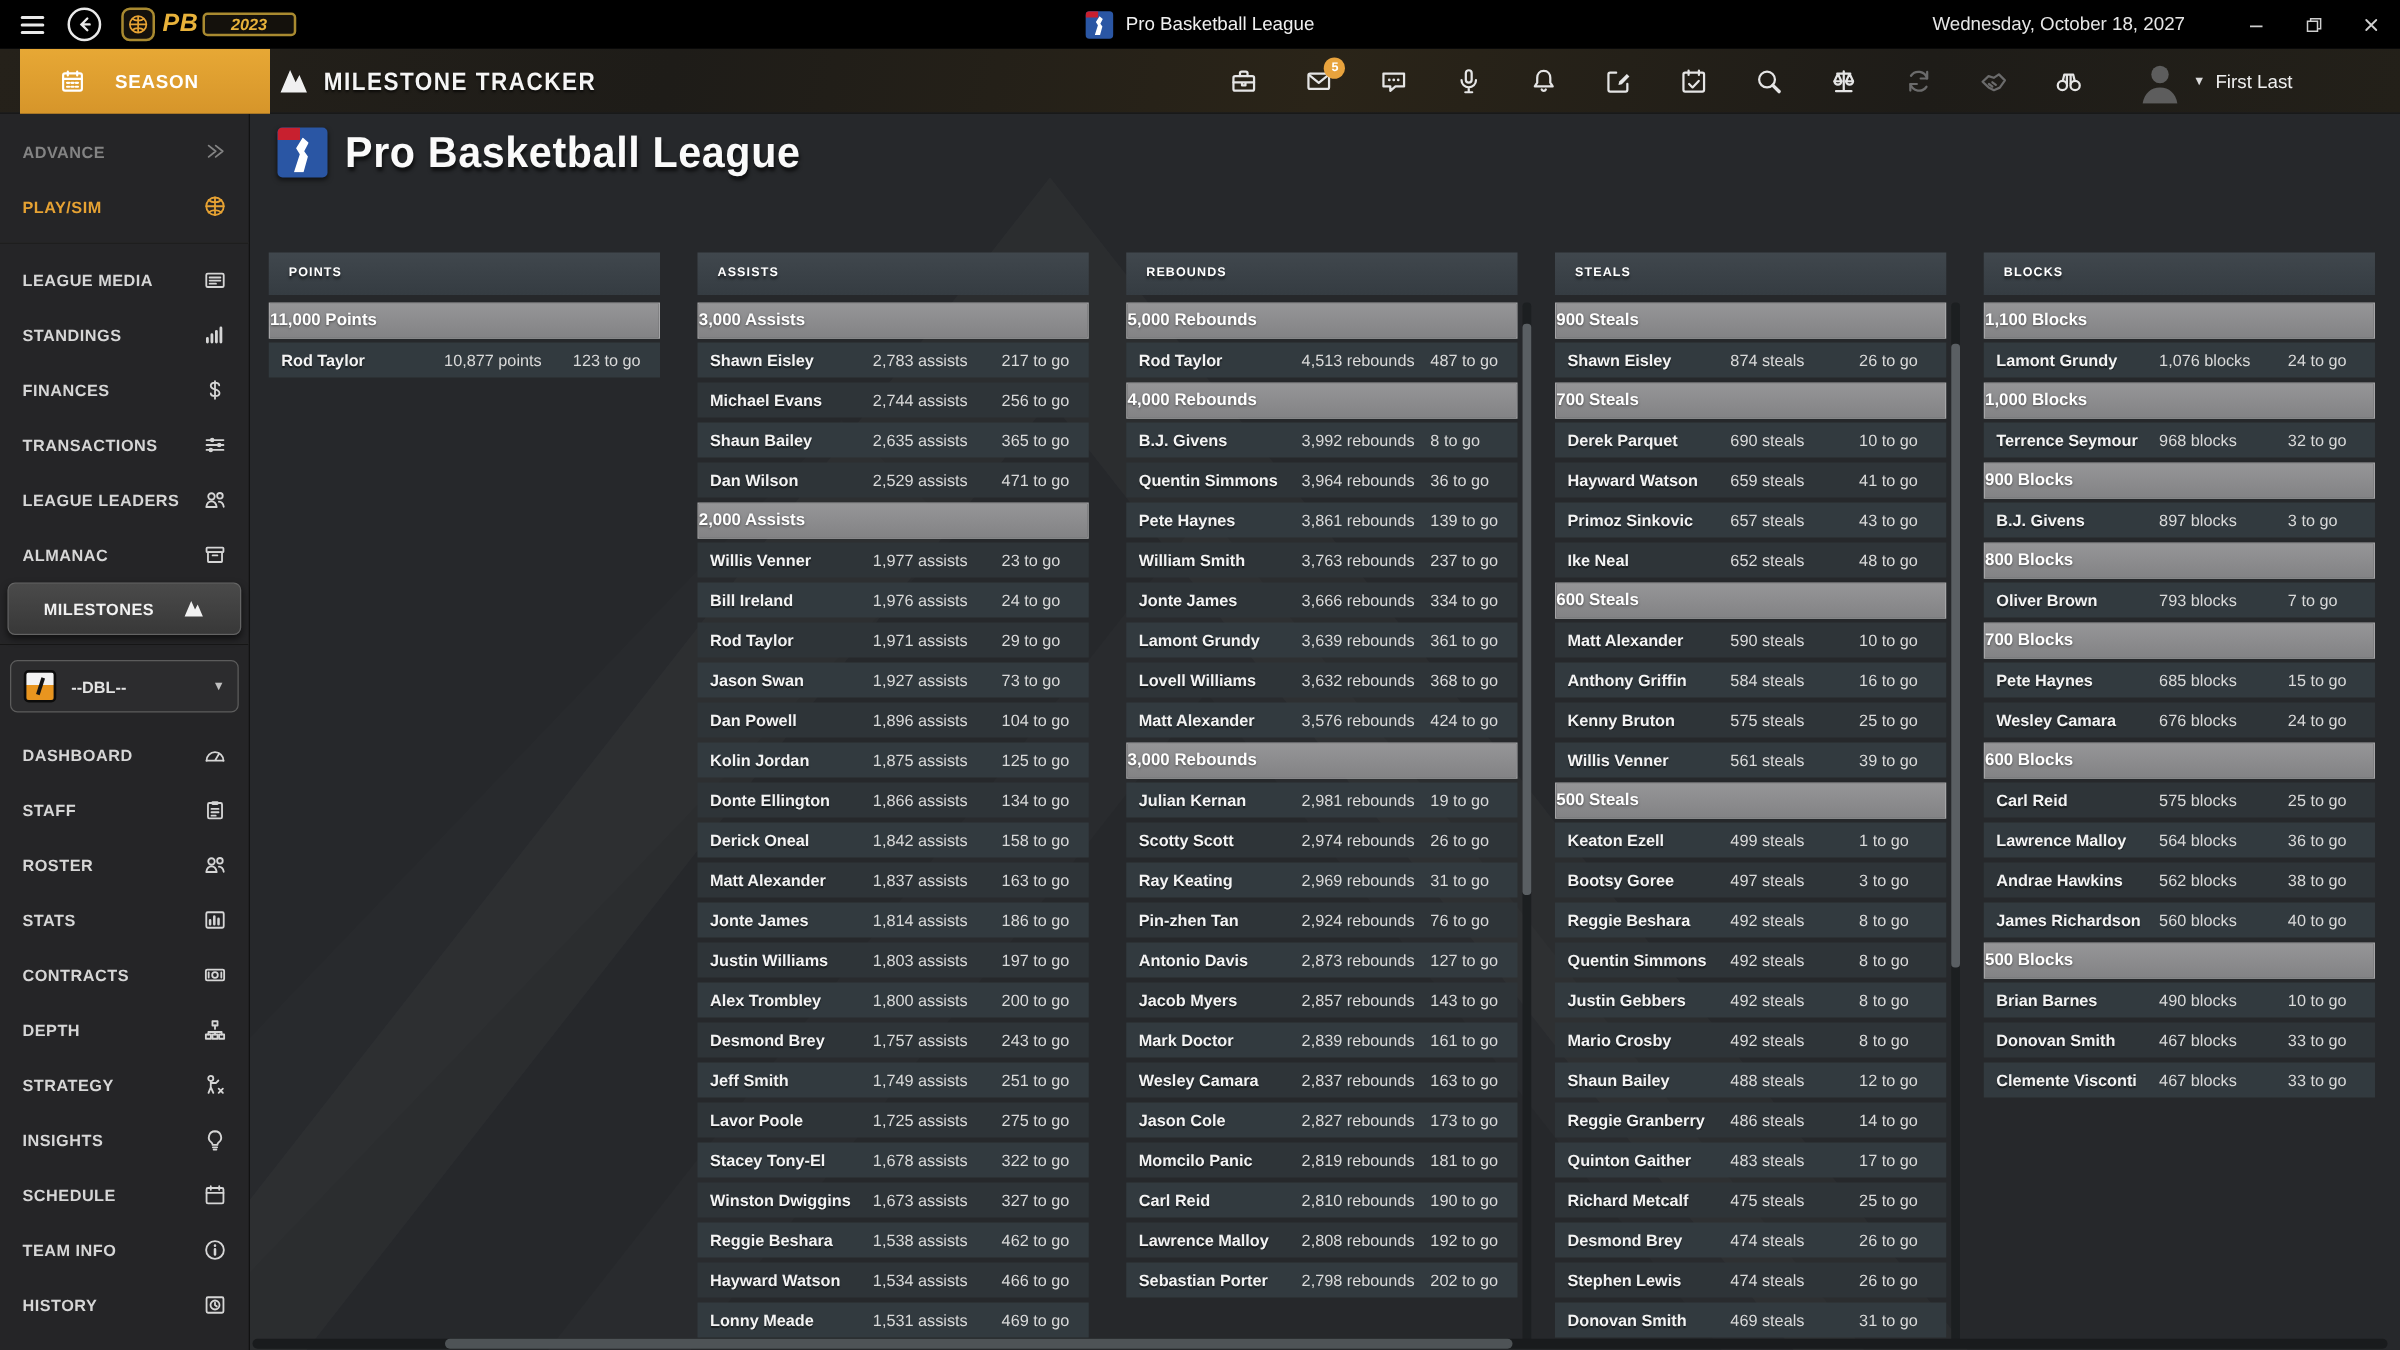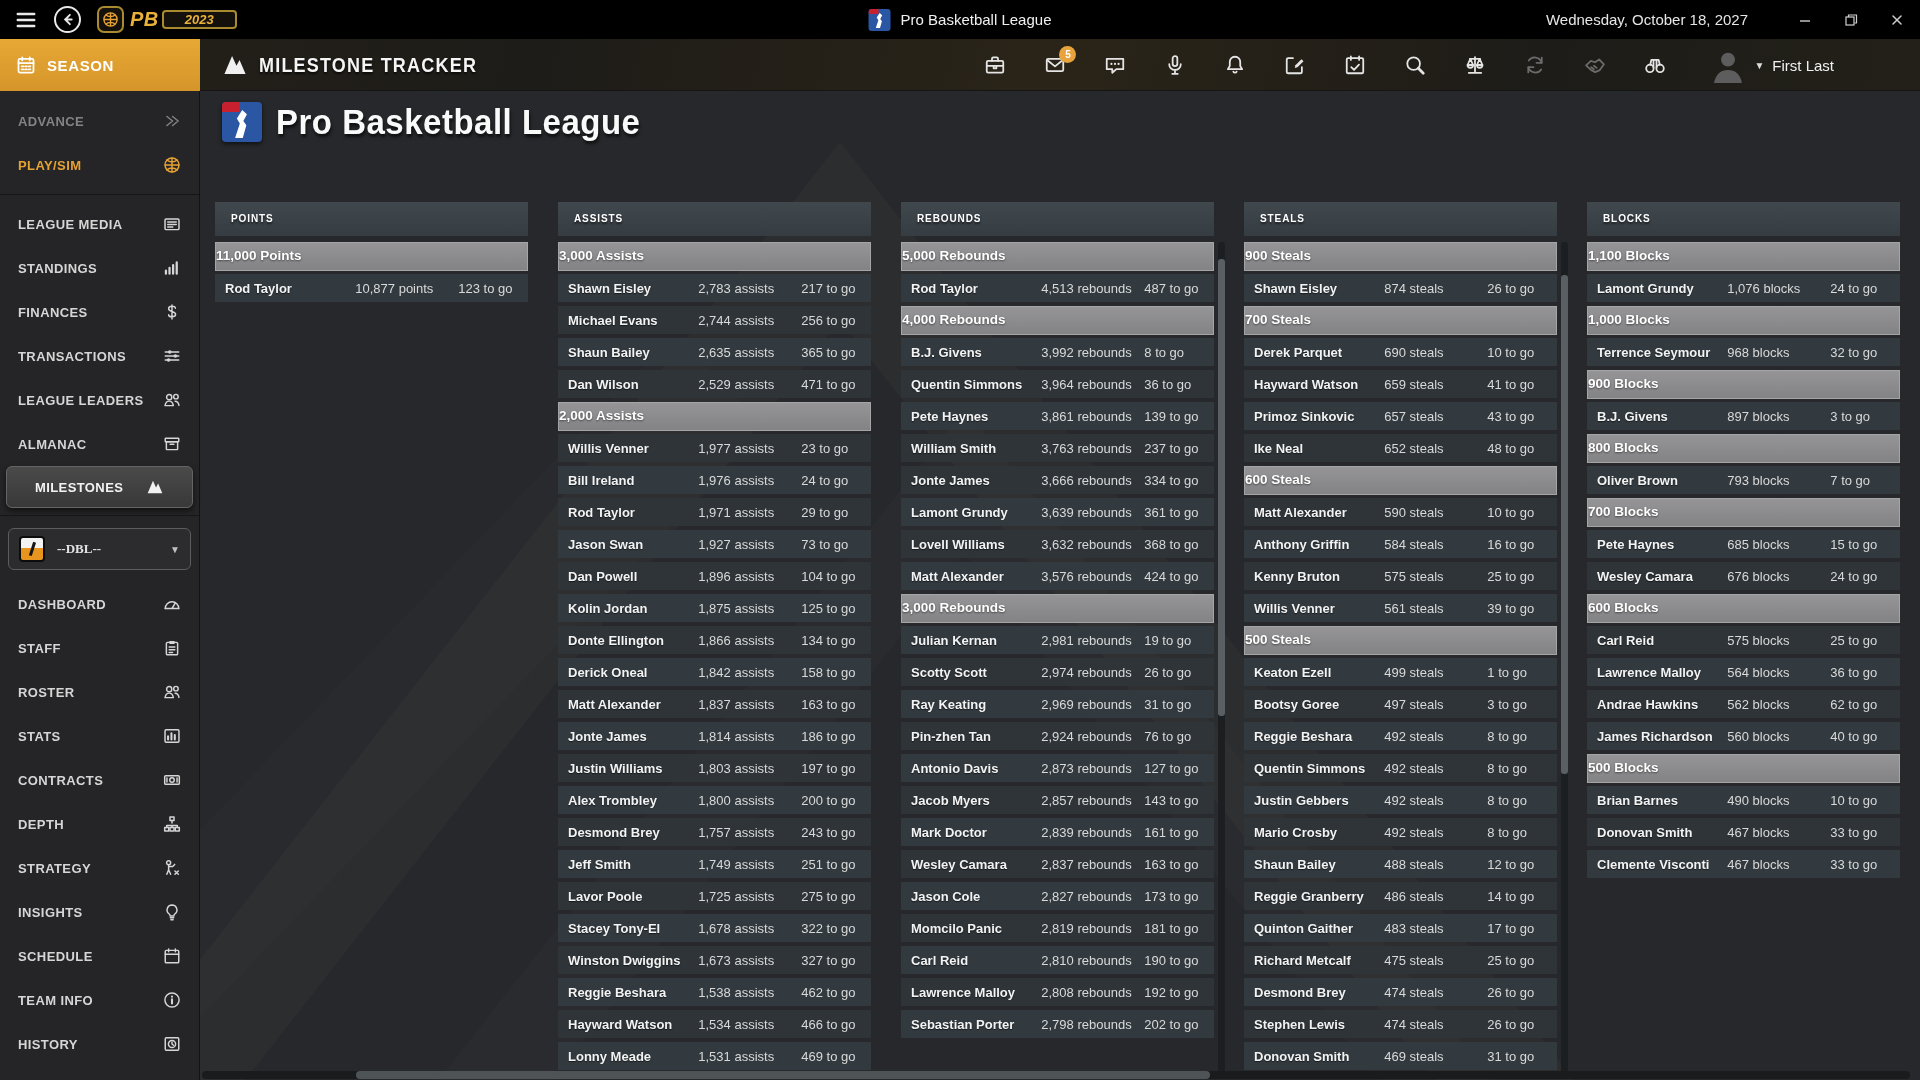--- a/index.html
+++ b/index.html
@@ -28,21 +28,21 @@
   
   .dospb { width:22px; height:22px; background:#2a56a4; border-radius:3px; position:relative; overflow:hidden; flex:none; }
   .dospb.big { width:40px; height:40px; border-radius:4px; box-shadow:0 2px 4px rgba(0,0,0,.6); }
   .dospb::before { content:""; position:absolute; left:0; top:0; width:46%; height:26%; background:#c8202f; }
   .dospb::after { content:""; position:absolute; left:12%; top:14%; right:14%; bottom:10%; background:#fff;
     clip-path:polygon(28% 100%, 44% 52%, 34% 36%, 52% 8%, 68% 22%, 56% 44%, 66% 58%, 54% 100%); }
 
   
   .topbar { position:absolute; top:39px; left:0; right:0; height:52px; z-index:20;
     background:linear-gradient(104deg,#25211a 0%,#1e1c18 28%,#2a2418 55%,#1e1c18 80%,#232019 100%); border-bottom:1px solid #151515; }
-  .season { position:absolute; left:0; top:0; width:200px; height:52px; background:linear-gradient(#e7a835,#d6952a); display:flex; align-items:center; gap:11px; padding-left:16px; color:#fff; font-weight:700; font-size:15px; letter-spacing:.6px; cursor:pointer; }
+  .season { position:absolute; left:16px; top:0; width:200px; height:52px; background:linear-gradient(#e7a835,#d6952a); display:flex; align-items:center; gap:24px; padding-left:32px; color:#fff; font-weight:700; font-size:15px; letter-spacing:.6px; cursor:pointer; }
   .season svg { width:20px; height:20px; }
   .screen-title { position:absolute; left:222px; top:0; height:52px; display:flex; align-items:center; gap:11px; color:#f5f5f5; }
   .screen-title .st-text { font-weight:700; font-size:18px; letter-spacing:1.2px; transform:scaleY(1.12); text-shadow:0 2px 2px rgba(0,0,0,.7); }
   .screen-title svg { width:26px; height:26px; }
   .toolbar { position:absolute; right:86px; top:0; height:52px; display:flex; align-items:center; gap:38px; }
   .tool { width:22px; height:22px; color:#e5e5e5; position:relative; cursor:pointer; flex:none; }
   .tool svg { width:22px; height:22px; }
   .tool.disabled { color:#6b6b6b; cursor:default; }
   .badge { position:absolute; top:-8px; right:-10px; background:#e8a33d; color:#fff; border-radius:50%; width:17px; height:17px; font-size:10px; font-weight:700; display:flex; align-items:center; justify-content:center; }
   .user { display:flex; align-items:center; gap:8px; color:#f0f0f0; font-size:15px; cursor:pointer; }
@@ -52,21 +52,21 @@
 
   
   .sidebar { position:absolute; left:0; top:91px; bottom:0; width:200px; background:#252527; border-right:1px solid #121212; padding-top:8px; z-index:10; }
   .side-item { height:44px; display:flex; align-items:center; justify-content:space-between; padding:0 18px; color:#d6d6d6; font-size:13px; font-weight:700; letter-spacing:.4px; cursor:pointer; }
   .side-item .side-icon { display:flex; }
   .side-item svg { width:18px; height:18px; }
   .side-item.dim { color:#838383; }
   .side-item.accent { color:#e6a233; }
   .side-item.selected { background:linear-gradient(#4a4a4a,#383838); border:1px solid #646464; border-radius:6px; margin:0 6px; padding:0 28px; height:42px; box-shadow:0 3px 6px rgba(0,0,0,.55); color:#f2f2f2; }
   .side-divider { height:1px; background:#404040; border-bottom:1px solid #161616; margin:7px 0; }
-  .team-select { margin:12px 8px; height:42px; border:1px solid #5c5c5c; border-radius:6px; background:#2c2c2e; display:flex; align-items:center; padding:0 10px; gap:12px; color:#e3e3e3; font-size:13px; font-weight:700; cursor:pointer;font-family:Liberation Serif, serif; }
+  .team-select { margin:12px 8px; height:42px; border:1px solid #5c5c5c; border-radius:6px; background:#2c2c2e; display:flex; align-items:center; padding:0 10px; gap:12px; color:#e3e3e3; font-size:13px; font-weight:700; cursor:pointer; }
   .team-select .ts-caret { margin-left:auto; color:#c0c0c0; font-size:10px; }
   .dbl-logo { width:26px; height:26px; border-radius:4px; border:2px solid #0c0c0c; background:linear-gradient(180deg,#f2f2f2 0 46%,#e8951f 46% 100%); position:relative; flex:none; }
   .dbl-logo::after { content:""; position:absolute; left:46%; top:18%; width:3px; height:62%; background:#141414; transform:rotate(18deg); }
 
   
   .content { position:absolute; left:200px; top:91px; right:0; bottom:0; background:#26282b; overflow:hidden; }
   .wm { position:absolute; inset:0; pointer-events:none; }
   .page-head { position:absolute; left:22px; top:11px; display:flex; align-items:center; gap:14px; }
   .page-title { font-size:33px; font-weight:700; color:#fafafa; letter-spacing:.5px; text-shadow:1px 3px 3px rgba(0,0,0,.65); transform:scaleY(1.05); }
 
@@ -844,21 +844,21 @@
             <span class="ptogo">25 to go</span>
           </div>
           <div class="prow alt">
             <span class="pname">Lawrence Malloy</span>
             <span class="pval">564 blocks</span>
             <span class="ptogo">36 to go</span>
           </div>
           <div class="prow">
             <span class="pname">Andrae Hawkins</span>
             <span class="pval">562 blocks</span>
-            <span class="ptogo">62 to go</span>
+            <span class="ptogo">38 to go</span>
           </div>
           <div class="prow alt">
             <span class="pname">James Richardson</span>
             <span class="pval">560 blocks</span>
             <span class="ptogo">40 to go</span>
           </div>
           <div class="mrow">500 Blocks</div>
           <div class="prow alt">
             <span class="pname">Brian Barnes</span>
             <span class="pval">490 blocks</span>

